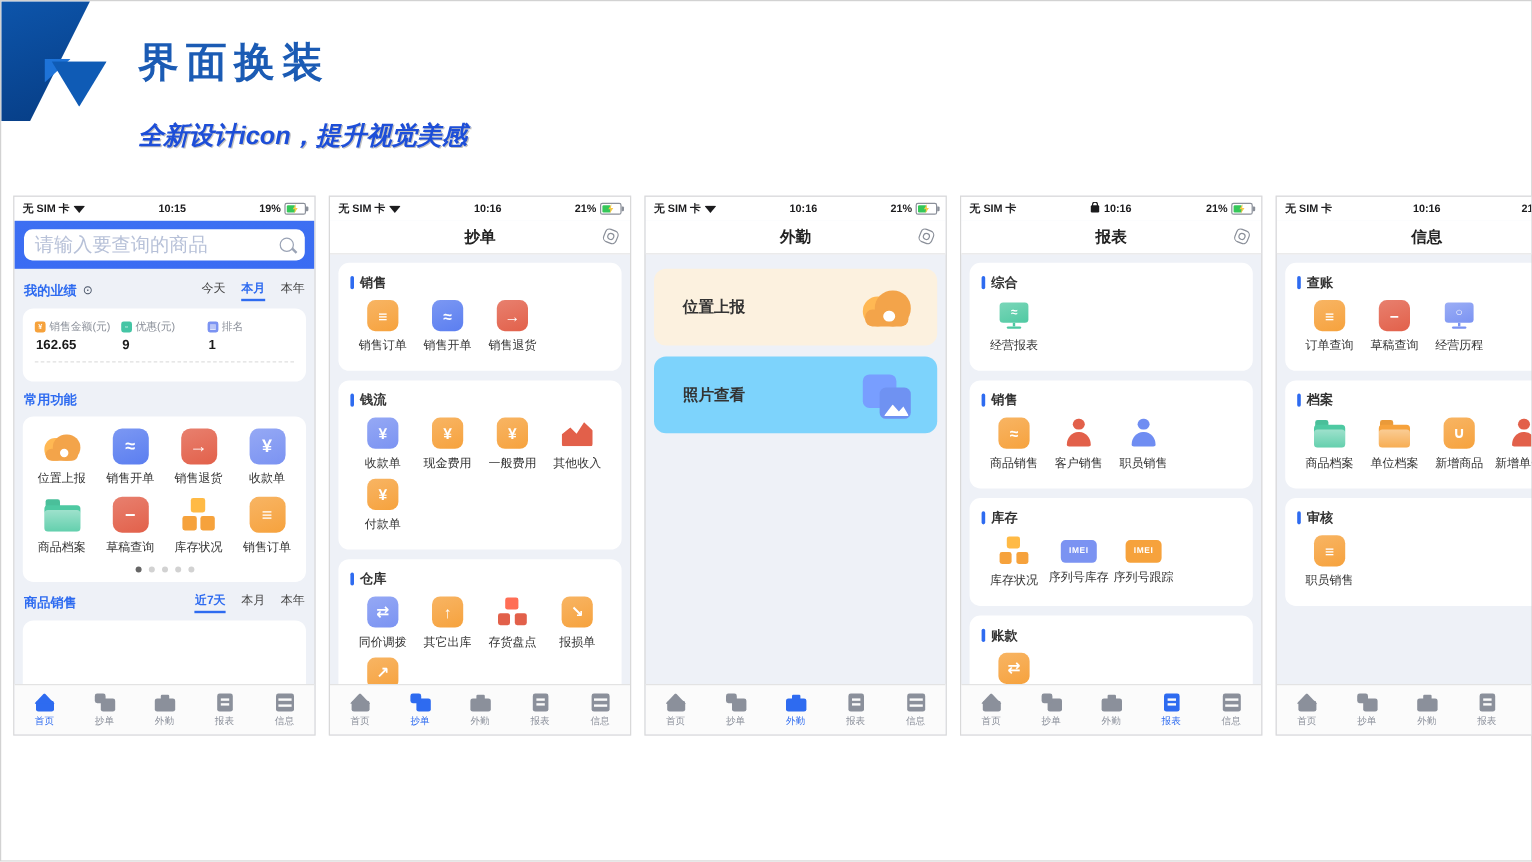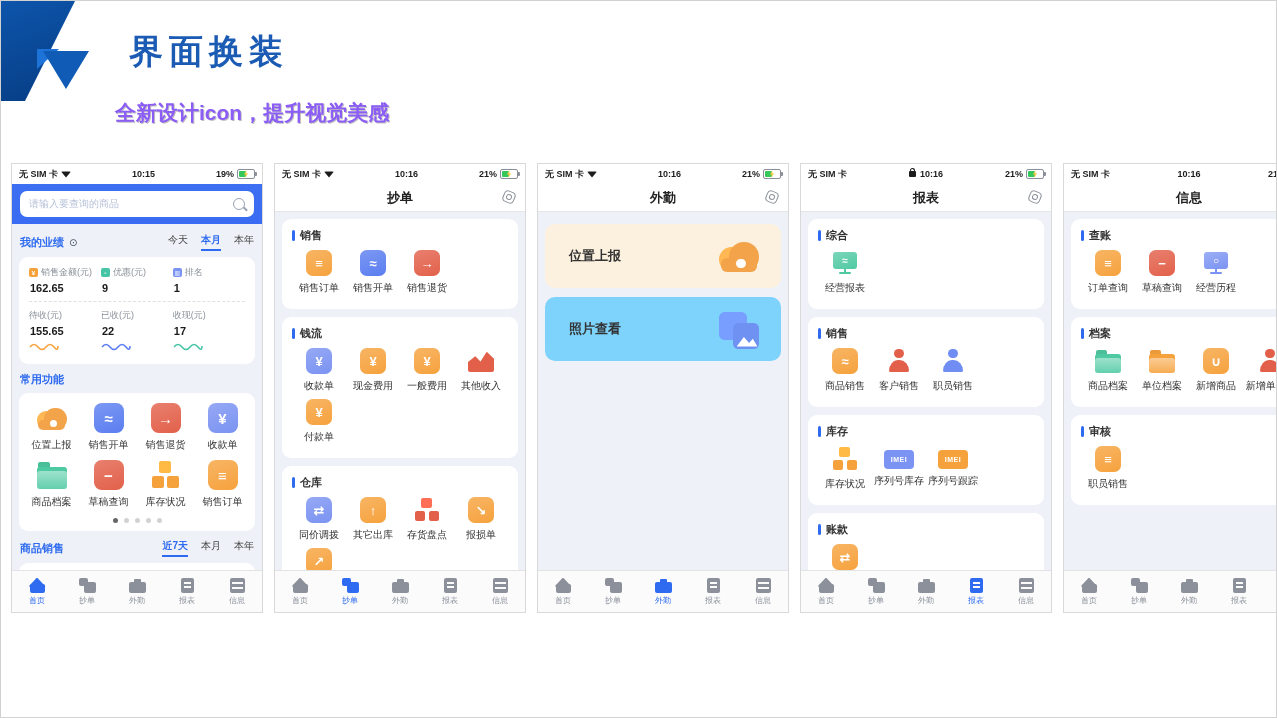--- a/index.html
+++ b/index.html
@@ -1,39 +1,39 @@
 <!DOCTYPE html>
 <html><head>
 <meta charset="utf-8">
 <style>
   html,body{margin:0;padding:0;background:#e9e9e9;font-family:"Liberation Sans","DejaVu Sans",sans-serif;}
   .slide{position:relative;width:1277px;height:718px;background:#fff;border:1px solid #d2d2d2;box-sizing:border-box;overflow:hidden;margin:0 auto;}
   
   .deco-a{position:absolute;left:0;top:0;width:100px;height:100px;background:linear-gradient(160deg,#0d55ab,#063a80);clip-path:polygon(0 0,74% 0,24% 100%,0 100%);}
   .deco-b{position:absolute;left:36px;top:48px;width:22px;height:20px;background:#1e73d8;clip-path:polygon(0 0,100% 0,0 100%);}
   .deco-c{position:absolute;left:42px;top:50px;width:46px;height:38px;background:#0f5bb5;clip-path:polygon(0 0,100% 0,50% 100%);}
-  .slide-title{position:absolute;left:114px;top:28px;font-size:34px;font-weight:700;color:#1b5bb4;letter-spacing:6px;margin-left:14px;}
-  .slide-subtitle{position:absolute;left:114px;top:98px;font-size:21px;font-weight:700;color:#8b5cf6;text-shadow:1px 1px 0 rgba(0,0,0,.25);}
+  .slide-title{position:absolute;left:114px;top:28px;font-size:34px;font-weight:700;color:#1b5bb4;letter-spacing:6px;}
+  .slide-subtitle{position:absolute;left:114px;top:98px;font-size:21px;font-weight:700;color:#1d4ed8;text-shadow:1px 1px 0 rgba(0,0,0,.25);font-style:italic;}
   
   #phones{position:absolute;left:10px;top:162px;display:flex;gap:11px;}
   .phone{width:252px;height:450px;background:#eef1f7;border:1px solid #d9d9d9;box-sizing:border-box;position:relative;overflow:hidden;display:flex;flex-direction:column;}
   
   .statusbar{height:20px;flex:0 0 20px;background:#fff;display:flex;align-items:center;justify-content:space-between;padding:0 7px;font-size:9px;color:#1c1c1e;font-weight:600;}
   .s-left,.s-mid,.s-right{display:flex;align-items:center;gap:3px;}
   .wifi{width:10px;height:7px;background:#1c1c1e;clip-path:polygon(50% 100%,0 15%,100% 15%);border-radius:2px;display:inline-block;}
   .lock{width:7px;height:6px;background:#1c1c1e;border-radius:1px;position:relative;display:inline-block;margin-right:1px;}
   .lock:before{content:'';position:absolute;left:1px;top:-3px;width:3px;height:3px;border:1px solid #1c1c1e;border-bottom:none;border-radius:3px 3px 0 0;}
   .batt{width:16px;height:8px;border:1px solid #8a8f99;border-radius:2px;position:relative;display:inline-block;}
   .batt:after{content:'';position:absolute;right:-3px;top:2px;width:2px;height:4px;background:#8a8f99;border-radius:0 1px 1px 0;}
   .batt .fill{position:absolute;left:1px;top:1px;bottom:1px;width:45%;background:#35c759;border-radius:1px;}
   .batt .bolt{position:absolute;left:5px;top:0px;width:6px;height:8px;background:#f7c948;clip-path:polygon(60% 0,15% 55%,45% 55%,35% 100%,85% 42%,52% 42%);}
   
   .bluehead{height:40px;flex:0 0 40px;background:linear-gradient(180deg,#3d6ff2,#3a6cf3);display:flex;align-items:center;padding:0 8px;}
   .searchbox{flex:1;height:26px;background:#fff;border-radius:7px;display:flex;align-items:center;justify-content:space-between;padding:0 9px;}
-  .searchbox .ph{font-size:10px;color:#b7c1d8;}
+  .searchbox .ph{font-size:16px;color:#b7c1d8;}
   .mag{width:10px;height:10px;border:1.6px solid #9aa3b5;border-radius:50%;position:relative;display:inline-block;}
   .mag:after{content:'';position:absolute;width:5px;height:1.6px;background:#9aa3b5;right:-4px;bottom:-1px;transform:rotate(45deg);}
   
   .navbar{height:27px;flex:0 0 27px;background:#fff;border-bottom:1px solid #e6e6e6;display:flex;align-items:center;justify-content:center;position:relative;}
   .nav-title{font-size:13px;font-weight:700;color:#222;}
   .gear{position:absolute;right:10px;top:7px;width:12px;height:12px;border:1.5px solid #8a8f99;border-radius:4px;transform:rotate(22deg);box-sizing:border-box;}
   .gear:after{content:'';position:absolute;inset:2px;border:1.5px solid #8a8f99;border-radius:50%;box-sizing:border-box;}
   
   .pbody{flex:1;overflow:hidden;padding:7px 7px 0 7px;}
   .seccard{background:#fff;border-radius:9px;padding:9px 10px 8px 10px;margin-bottom:8px;}
@@ -180,31 +180,20 @@
               </div>
               <div class="stat">
                 <div class="slab">
                   <span class="sico" style="background: rgb(123, 147, 242);">▥</span>
                   <span>排名</span>
                 </div>
                 <div class="sval">1</div>
               </div>
             </div>
             <div class="dashline"></div>
-            <div class="statrow">
-              <div class="stat"><div class="slab">待收(元)</div><div class="sval">155.65</div><svg width="30" height="10">
-                  <path d="M1 6 Q5 1 9 6 T17 6 T25 6 T29 5" fill="none" stroke="#f6a23c" stroke-width="1.6"></path>
-                </svg></div>
-              <div class="stat"><div class="slab">已收(元)</div><div class="sval">22</div><svg width="30" height="10">
-                  <path d="M1 6 Q5 1 9 6 T17 6 T25 6 T29 5" fill="none" stroke="#5b7ef0" stroke-width="1.6"></path>
-                </svg></div>
-              <div class="stat"><div class="slab">收现(元)</div><div class="sval">17</div><svg width="30" height="10">
-                  <path d="M1 6 Q5 1 9 6 T17 6 T25 6 T29 5" fill="none" stroke="#45c5a5" stroke-width="1.6"></path>
-                </svg></div>
-            </div>
           </div>
           <div class="rowhead">
             <span class="rtitle">常用功能</span>
           </div>
           <div class="qcard">
             <div class="qgrid">
               <div class="qitem">
                 <div class="appicon k-cloud" style="height: 30px; width: 30px; --c: #f3a44a;">
                   <i class="c1"></i>
                   <i class="c2"></i>

